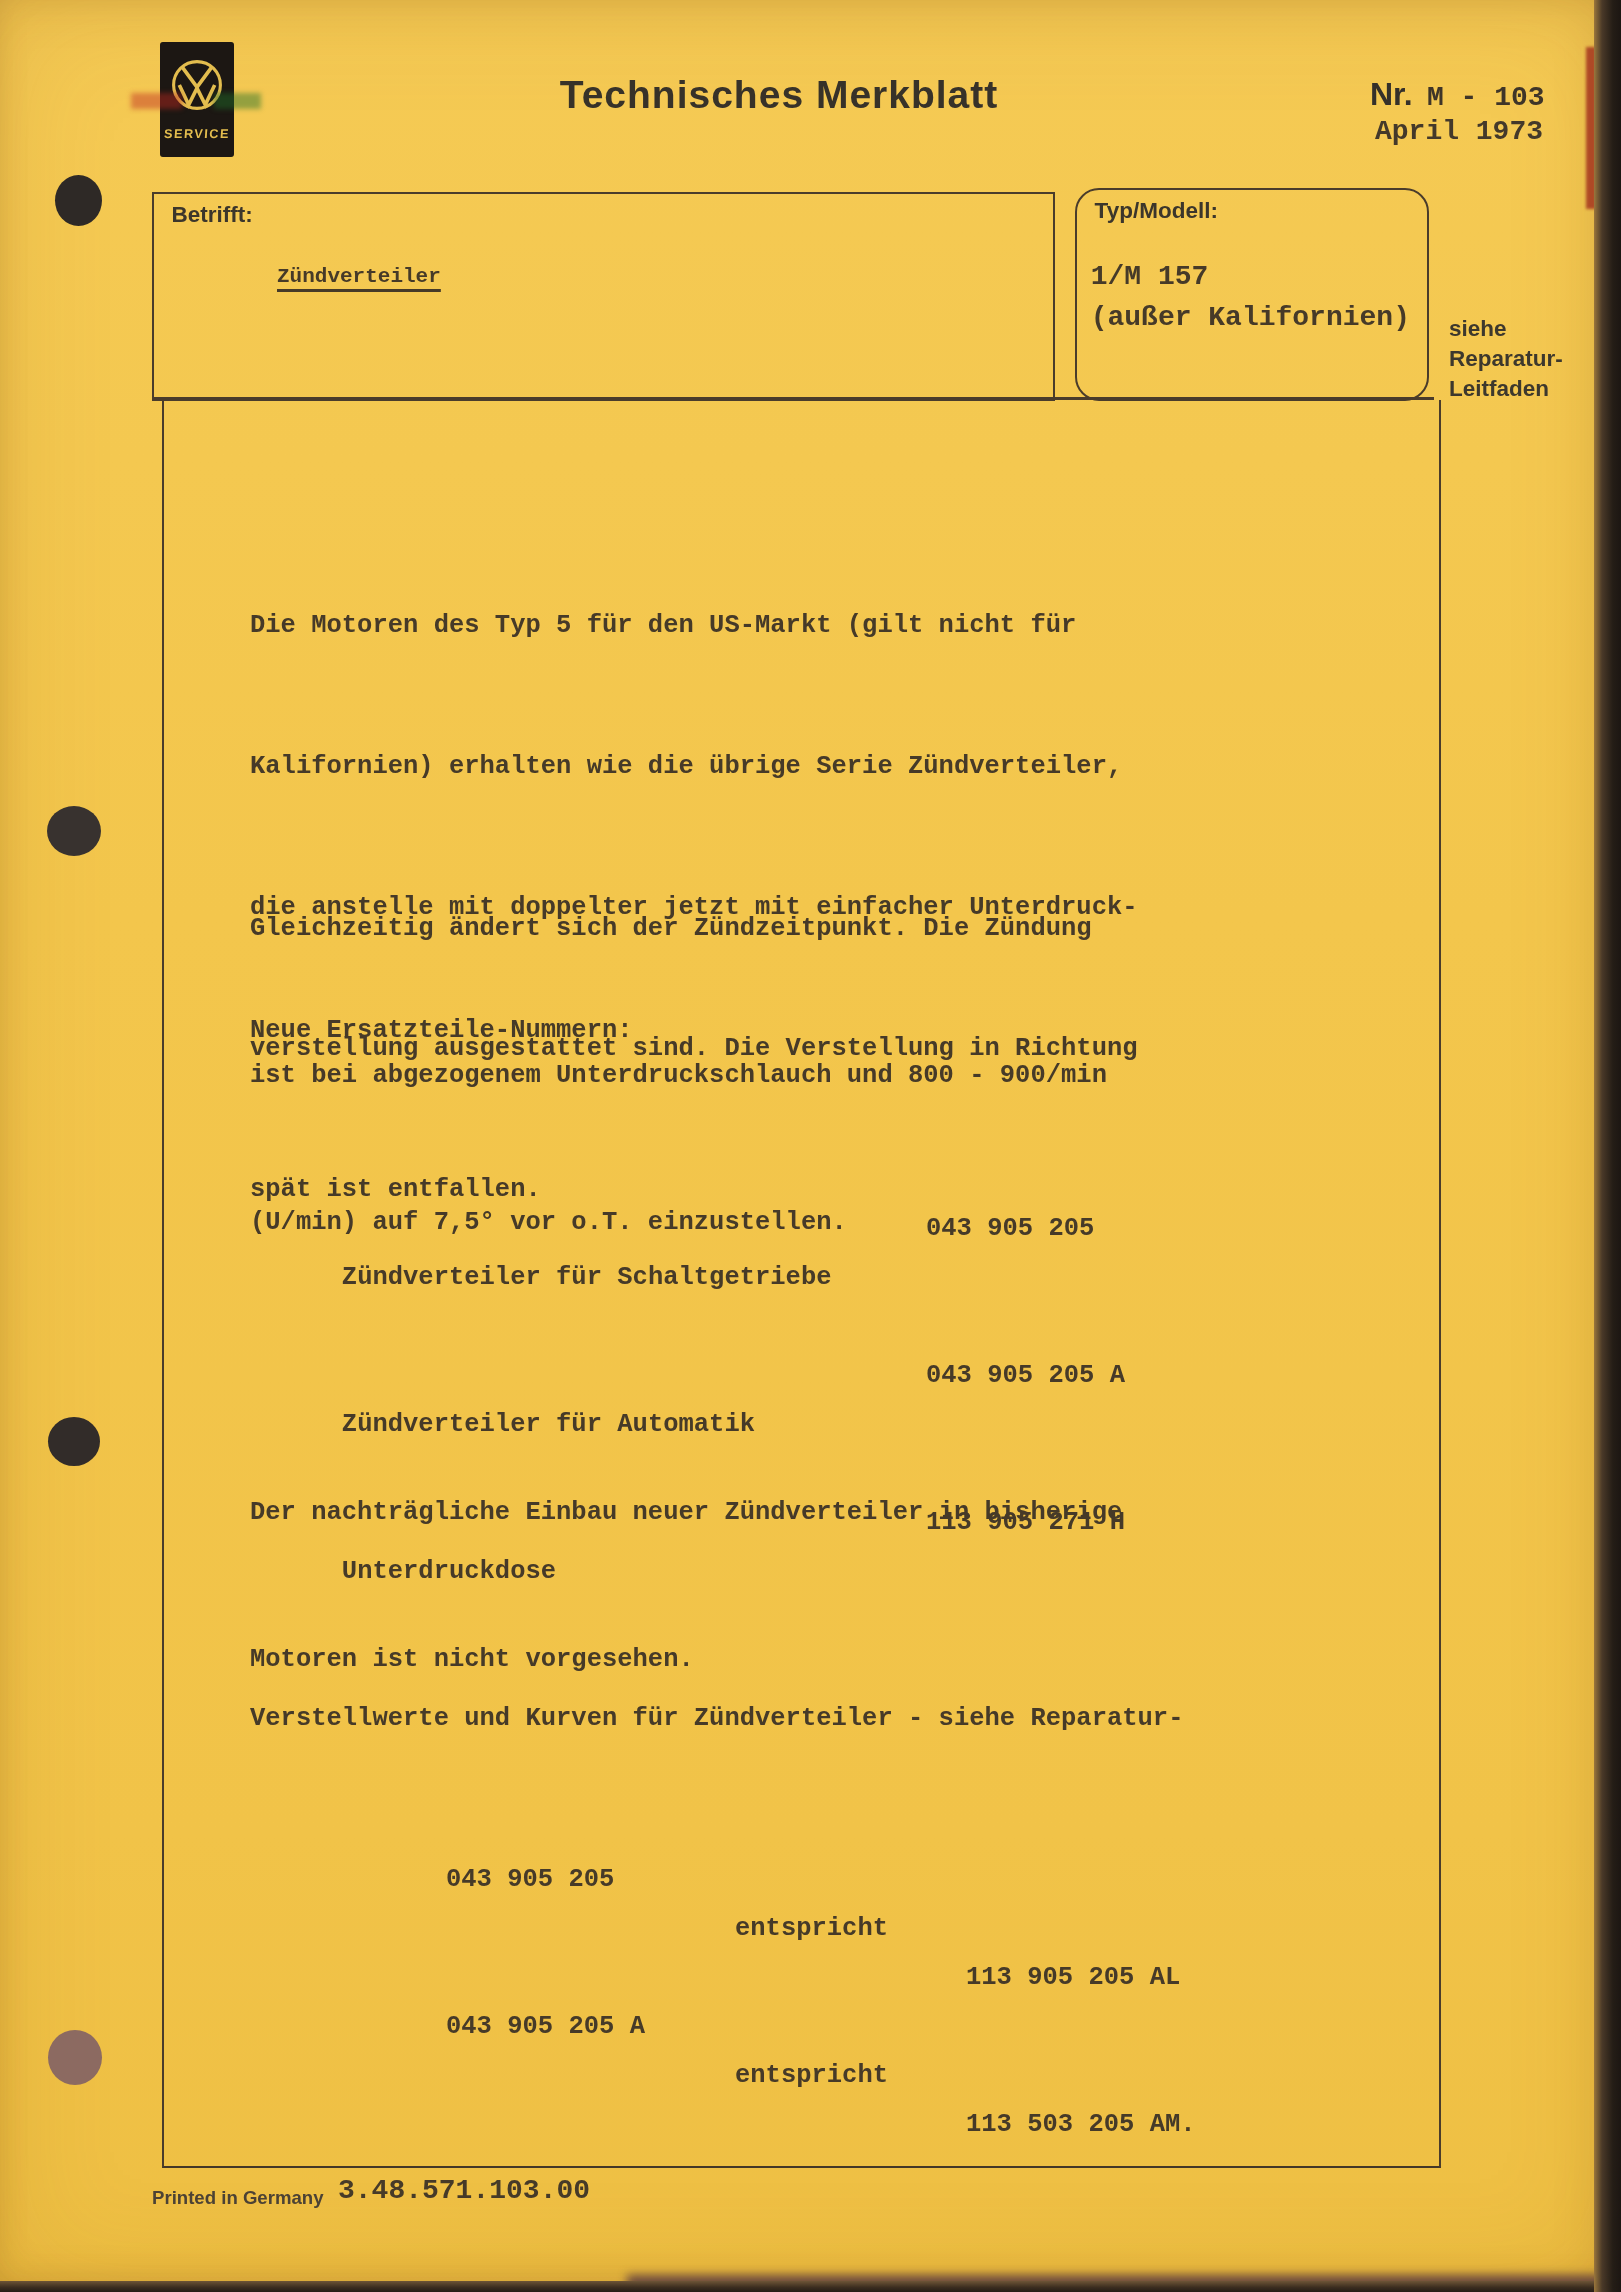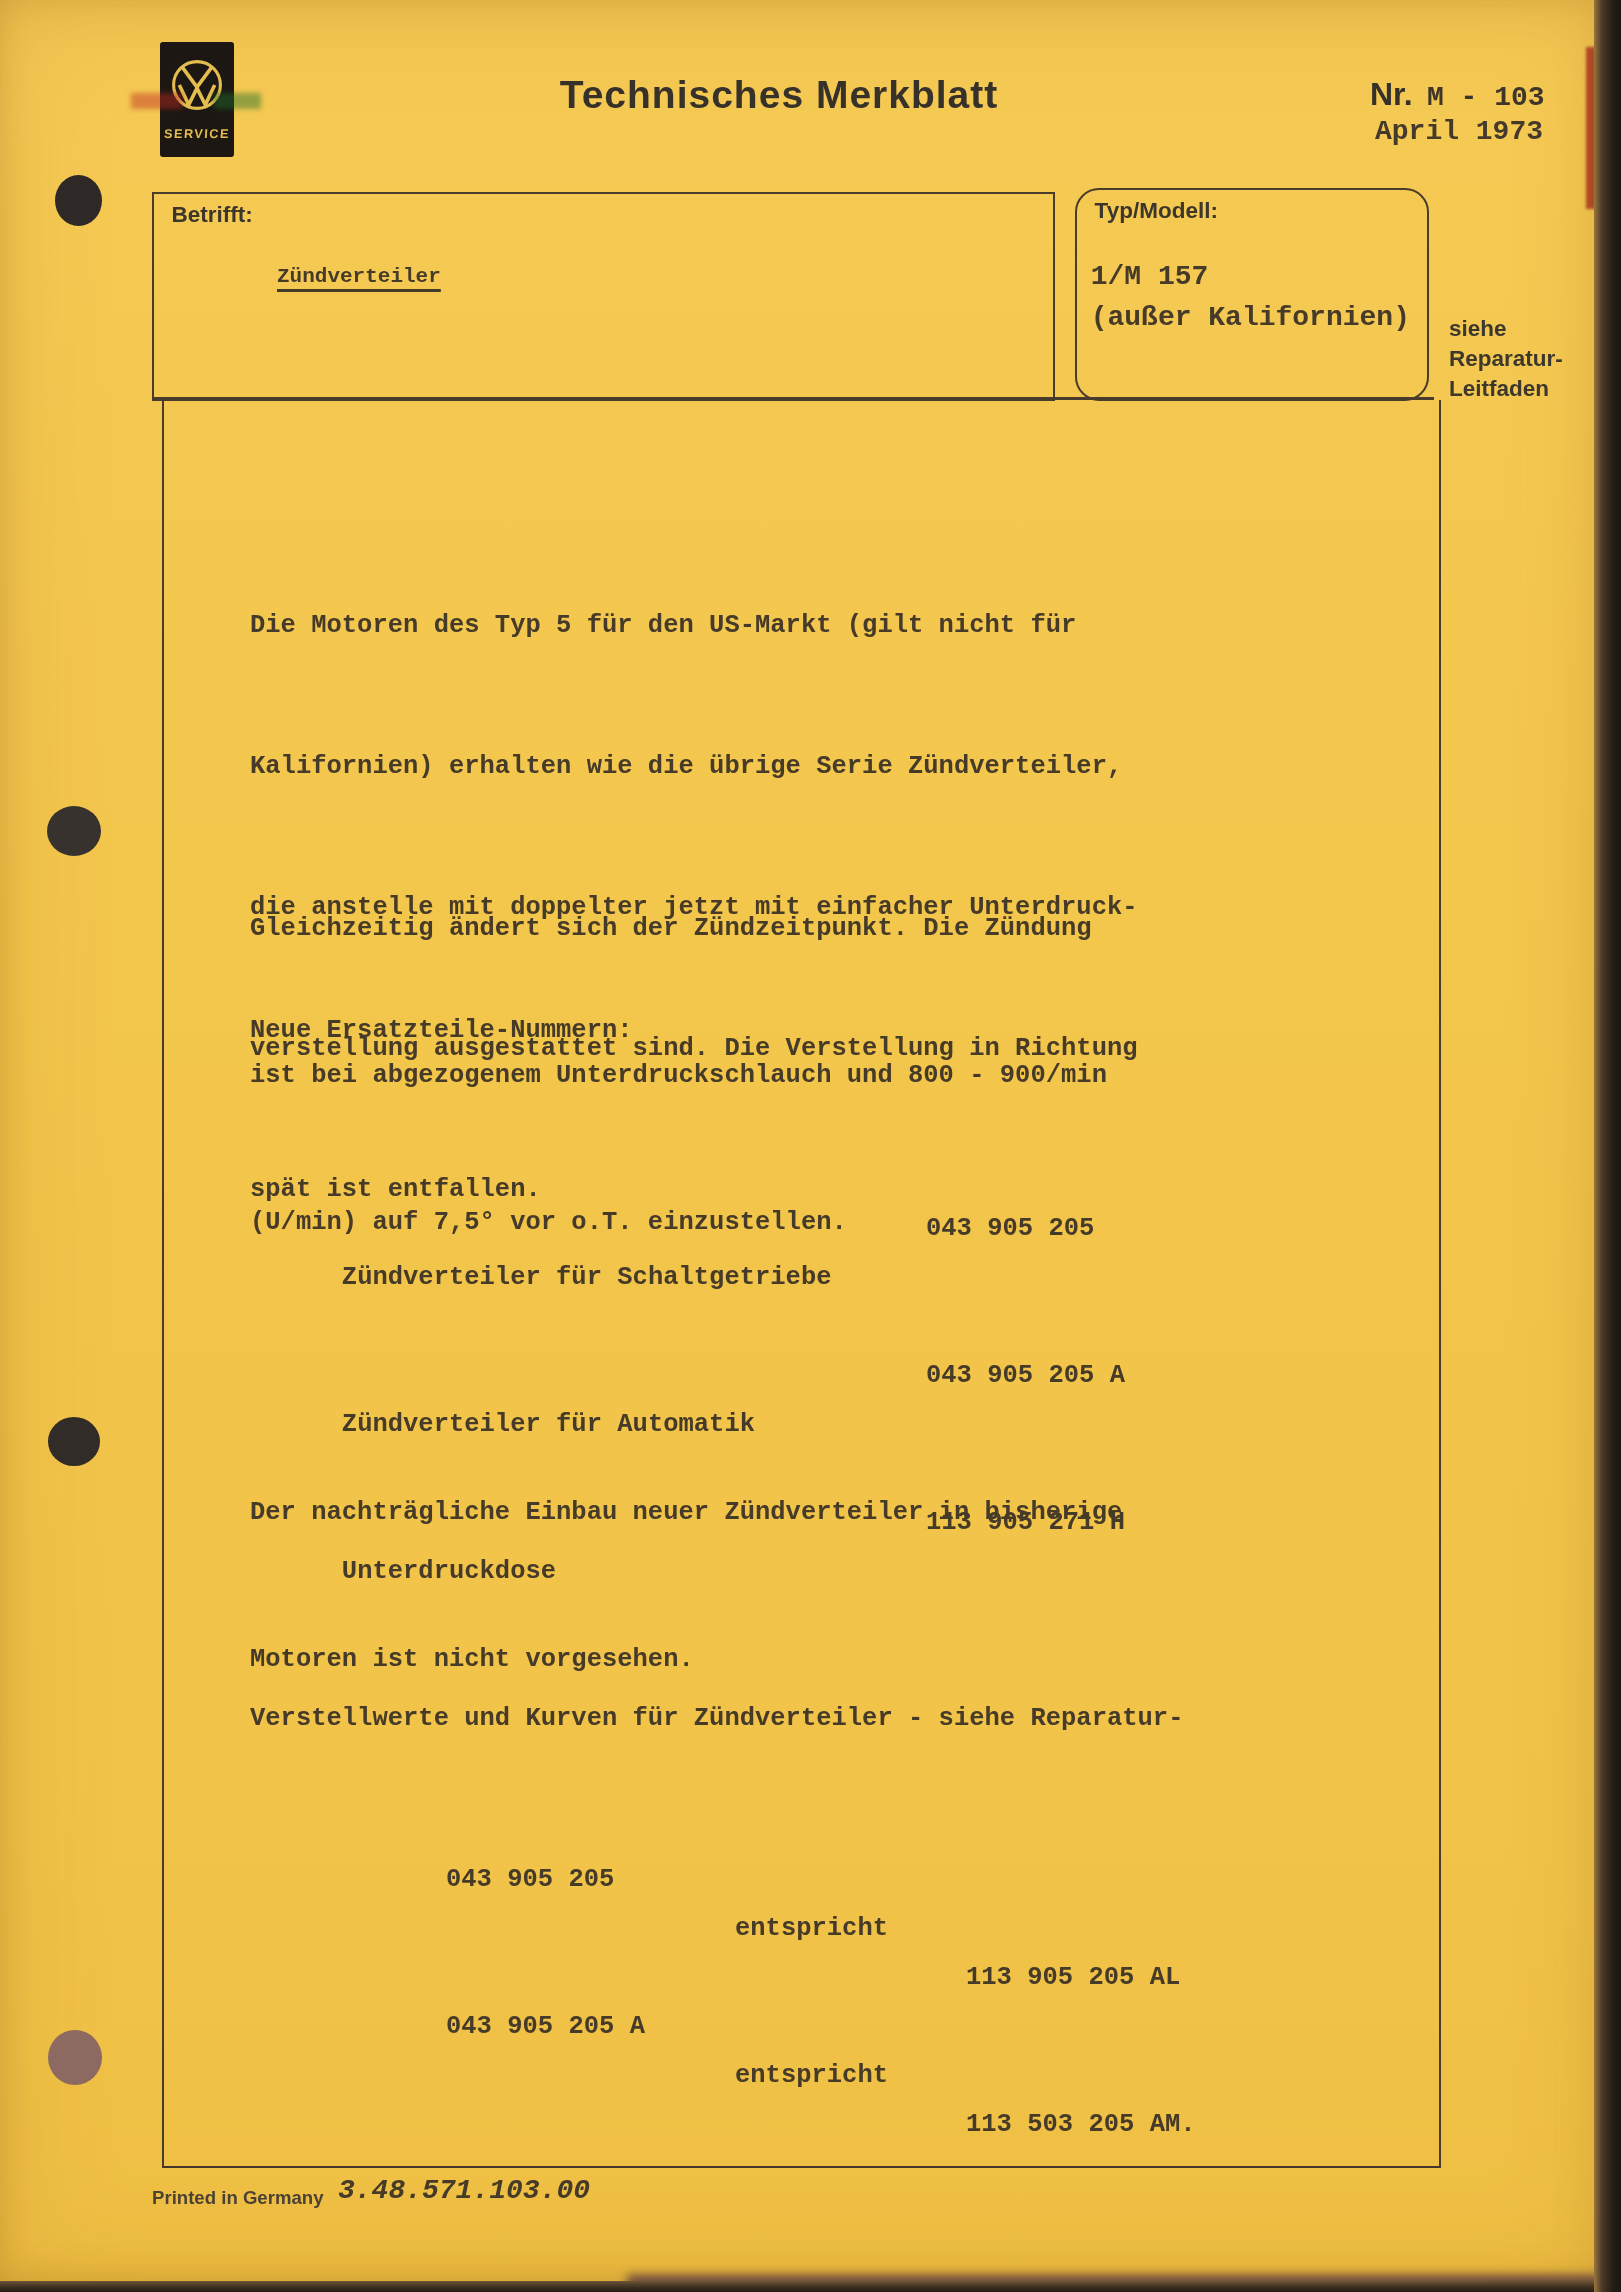--- a/index.html
+++ b/index.html
@@ -71,21 +71,21 @@
   .parts .num{position:absolute;left:676px;top:0;}
   .p3{left:250px;top:1390px;}
   .p4{left:250px;top:1596px;}
   .equiv{left:250px;top:1708px;width:1029px;}
   .equiv .row{position:relative;height:49px;}
   .equiv .old{position:absolute;left:196px;}
   .equiv .rel{position:absolute;left:485px;}
   .equiv .new{position:absolute;left:716px;}
   
   .printed{left:152px;top:2187px;font-size:18.6px;font-weight:bold;color:#4c4234;}
-  .code{left:338px;top:2175px;font-size:28px;font-style:italic;}
+  .code{left:338px;top:2175px;font-size:28px;}
   
   .hole{border-radius:50%;}
   .hole1{left:55px;top:175px;width:47px;height:51px;background:#2e2926;}
   .hole2{left:47px;top:806px;width:54px;height:50px;background:#38322f;}
   .hole3{left:48px;top:1417px;width:52px;height:49px;background:#322c29;}
   .hole4{left:48px;top:2030px;width:54px;height:55px;background:#8c6a61;}
   
   .edge-right{left:1594px;top:0;width:27.4px;height:2293px;
     background:linear-gradient(90deg,#9a763c 0%,#4a3928 30%,#241d16 70%,#1c1612 100%);}
   .edge-right-red{left:1586px;top:47px;width:9.8px;height:162px;

